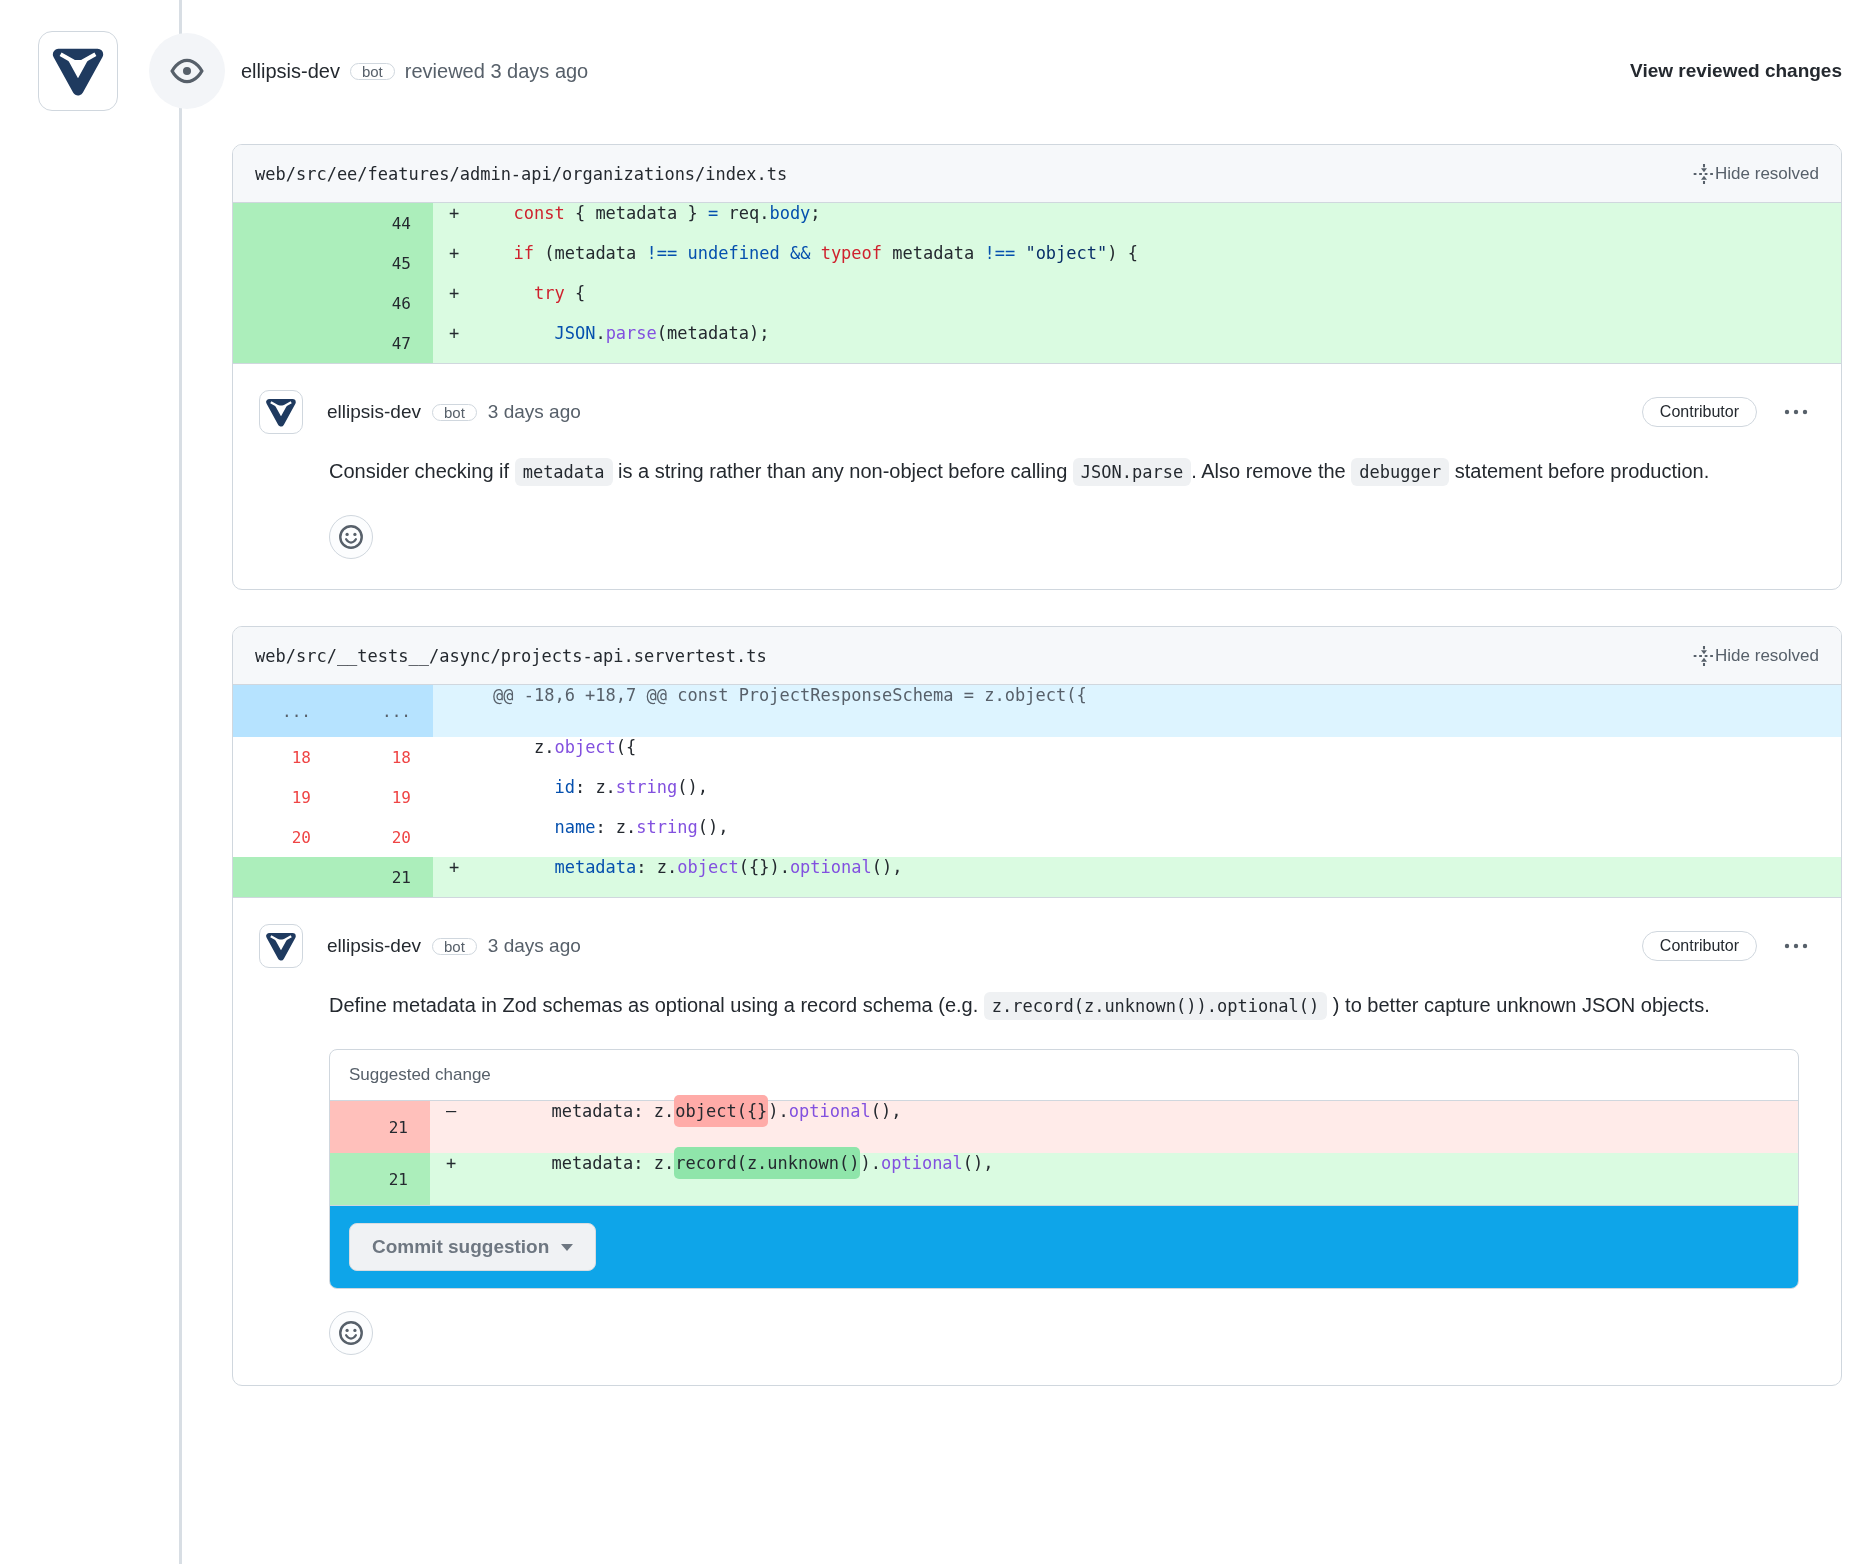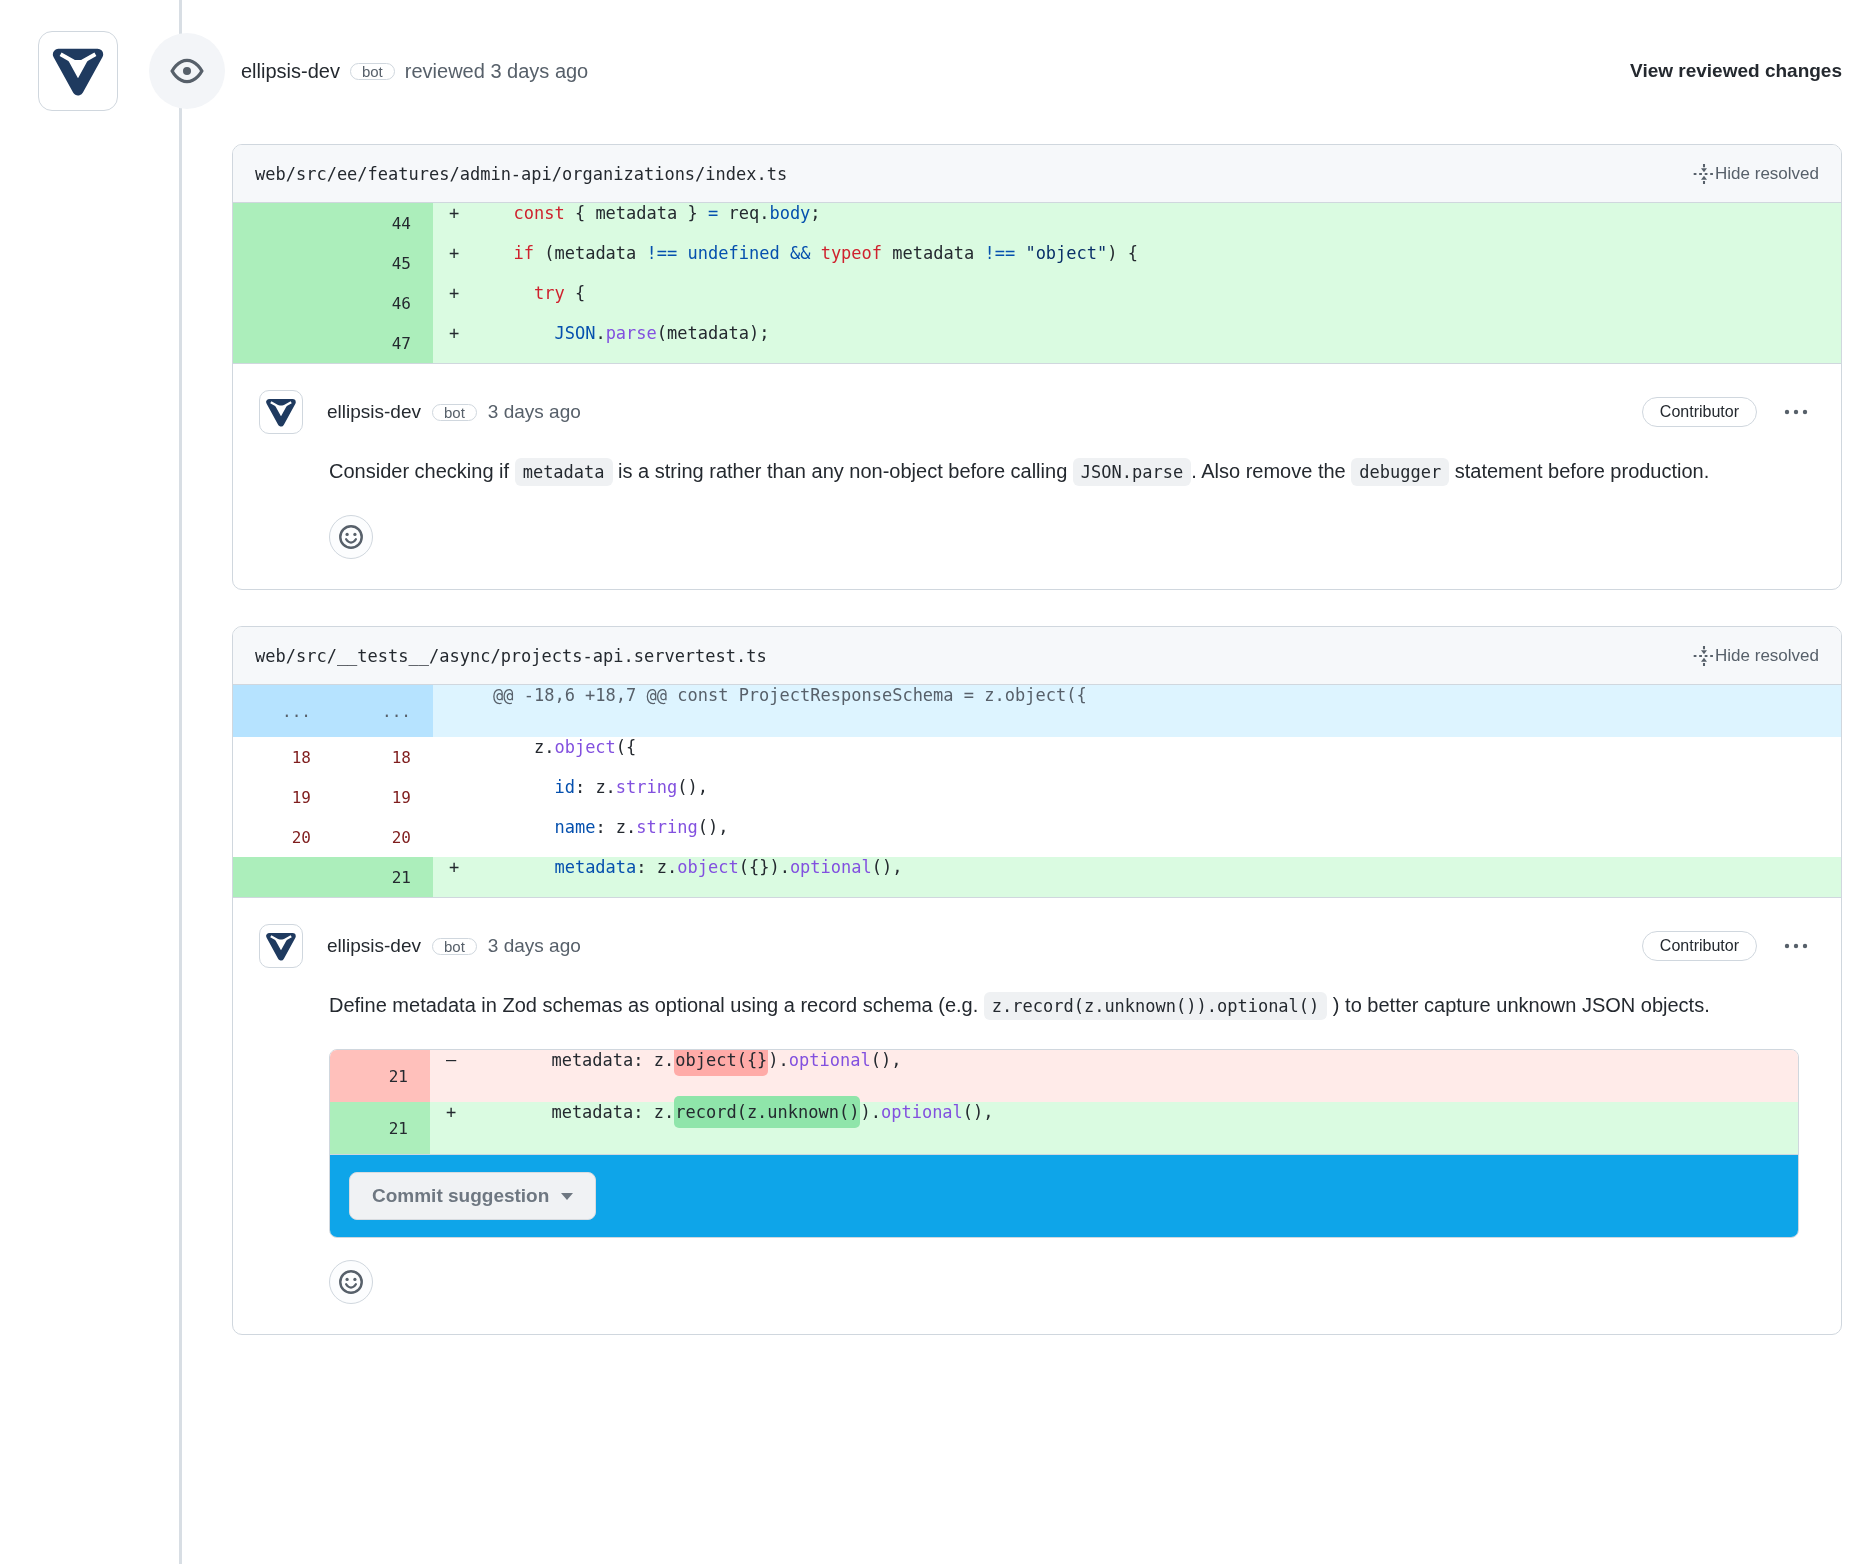--- a/index.html
+++ b/index.html
@@ -36,21 +36,21 @@
   .hide-resolved{margin-left:auto;display:flex;align-items:center;color:var(--muted);
     font-size:17px;cursor:pointer;background:none;border:none;font-family:inherit;}
 
   
   .diff{width:100%;}
   .row{display:flex;align-items:flex-start;height:40px;font-family:"DejaVu Sans Mono",monospace;
     font-size:17px;white-space:pre;background:#fff;}
   .row.hunk{height:52px;background:var(--hunk-bg);}
   .row.add{background:var(--add-bg);}
   .row.del{background:var(--del-bg);}
-  .gut{flex:none;text-align:right;padding-right:22px;font-size:16px;color:#7f1d1d;height:100%;
+  .gut{flex:none;text-align:right;padding-right:22px;font-size:16px;color:#ef4444;height:100%;
     display:flex;align-items:center;justify-content:flex-end;}
   .gutters-1 .gut{width:200px;}
   .gutters-2 .gut{width:100px;}
   .row.add .gut{background:var(--add-gutter);color:#24292f;}
   .row.del .gut{background:var(--del-gutter);color:#24292f;}
   .row.hunk .gut{background:var(--hunk-gutter);color:var(--muted);}
   .sign{flex:none;width:46px;padding-left:16px;}
   .code{flex:1;padding-left:14px;}
   .tk-p{color:var(--text);} .tk-k{color:var(--kw);} .tk-e{color:var(--ent);}
   .tk-s{color:var(--str);} .tk-f{color:var(--fn);} .tk-h{color:var(--muted);}
@@ -207,20 +207,21 @@
         <svg width="26" height="10" viewBox="0 0 26 10">
           <circle cx="4" cy="5" r="2.2" fill="#57606a"></circle>
             <circle cx="13" cy="5" r="2.2" fill="#57606a"></circle>
             <circle cx="22" cy="5" r="2.2" fill="#57606a"></circle>
         </svg>
       </button>
     </div>
     <p class="c-body">Define metadata in Zod schemas as optional using a record schema (e.g. <code class="chip">z.record(z.unknown()).optional()</code> ) to better capture unknown JSON objects.</p>
 
     <div class="suggestion">
+      <div class="sug-title">Suggested change</div>
       <div class="diff sug-rows">
           <div class="row del"><div class="gut">21</div><div class="sign">–</div><div class="code"><span class="tk-p">      metadata: z.</span><span class="tk-wd">object({}</span><span class="tk-p">).</span><span class="tk-f">optional</span><span class="tk-p">(),</span></div></div>
           <div class="row add"><div class="gut">21</div><div class="sign">+</div><div class="code"><span class="tk-p">      metadata: z.</span><span class="tk-wa">record(z.unknown()</span><span class="tk-p">).</span><span class="tk-f">optional</span><span class="tk-p">(),</span></div></div>
         </div>
       <div class="sug-footer">
         <button class="commit-btn">
           <span>Commit suggestion</span>
           <span class="caret"></span>
         </button>
       </div>

